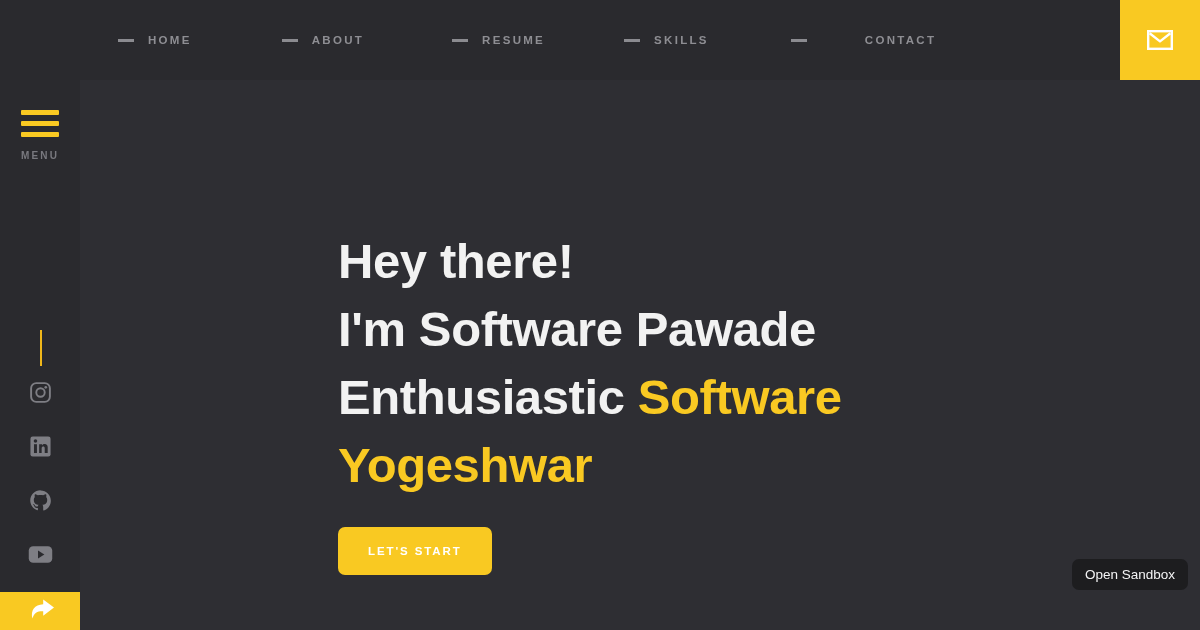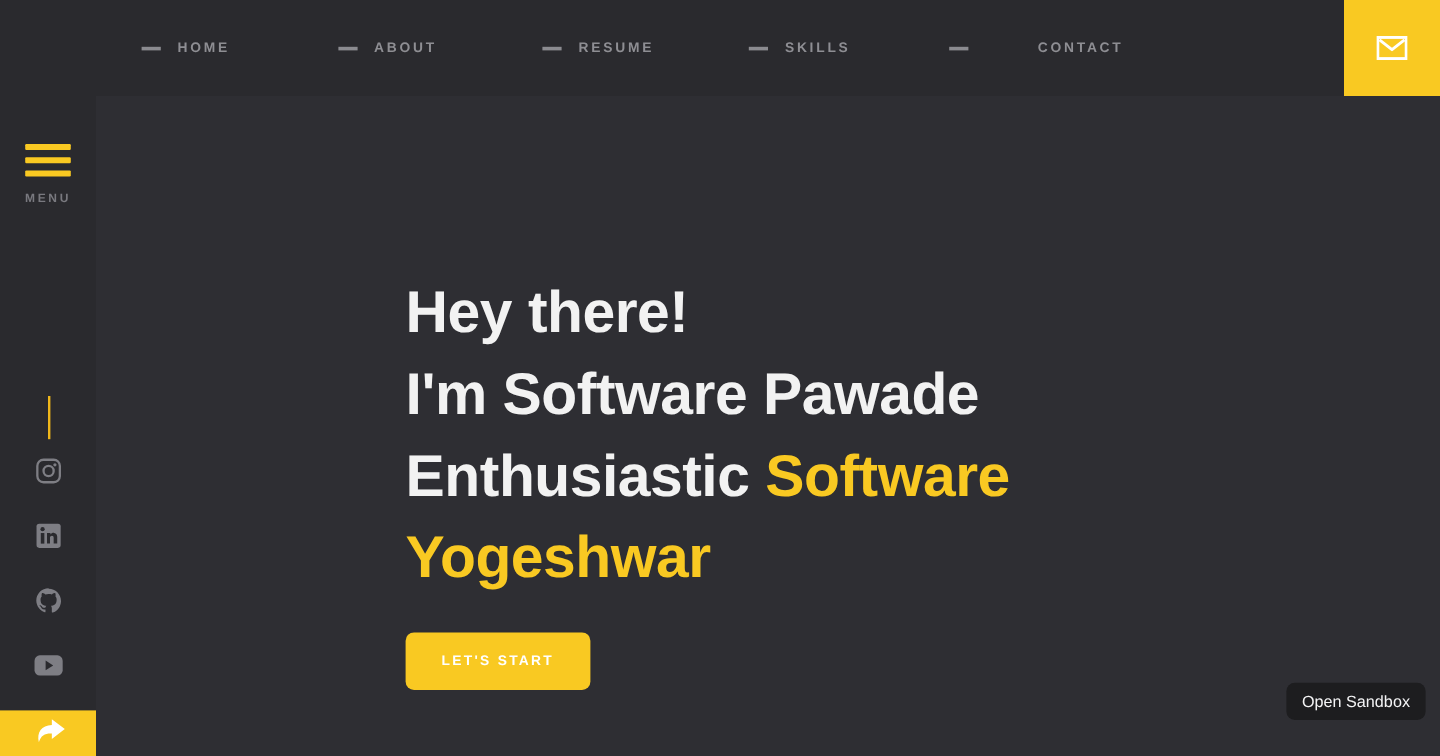--- a/index.html
+++ b/index.html
@@ -38,21 +38,21 @@
     cursor:pointer; z-index:6;
   }
   .mail-btn svg { display:block; }
 
   
   .sidebar {
     position:absolute; top:0; left:0; width:80px; height:630px;
     background:#2a2a2e; z-index:5;
   }
   .menu-toggle {
-    position:absolute; top:120px; left:0; width:80px;
+    position:absolute; top:110px; left:0; width:80px;
     display:flex; flex-direction:column; align-items:center; cursor:pointer;justify-content:center;
   }
   .burger { width:38px; display:flex; flex-direction:column; gap:6px; }
   .burger i { display:block; height:5px; background:#f9c922; border-radius:1px; }
   .menu-label {
     margin-top:13px; font-size:10px; font-weight:700; letter-spacing:2.2px;
     color:#79797f; text-transform:uppercase;
   }
 
   .vline {
@@ -99,21 +99,21 @@
     display:inline-flex; align-items:center; justify-content:center;
     margin-top:28px; height:48px; padding:0 30px; border-radius:7px;
     background:#f9c922; color:#ffffff; border:none; cursor:pointer;
     font-family:"Liberation Sans", sans-serif;
     font-size:11.5px; font-weight:700; letter-spacing:1.9px; text-transform:uppercase;
   }
   .btn-row { display:block; }
 
   
   .sandbox-badge {
-    position:absolute; right:12px; bottom:30px; z-index:20;
+    position:absolute; right:12px; bottom:40px; z-index:20;
     background:#1d1d1f; color:#f4f4f5; border-radius:7px;
     padding:8px 13px; font-size:13.5px; cursor:pointer; white-space:nowrap;
     font-family:"Liberation Sans", sans-serif;
   }
 </style>
 </head>
 <body>
 
 <div id="app">
 

